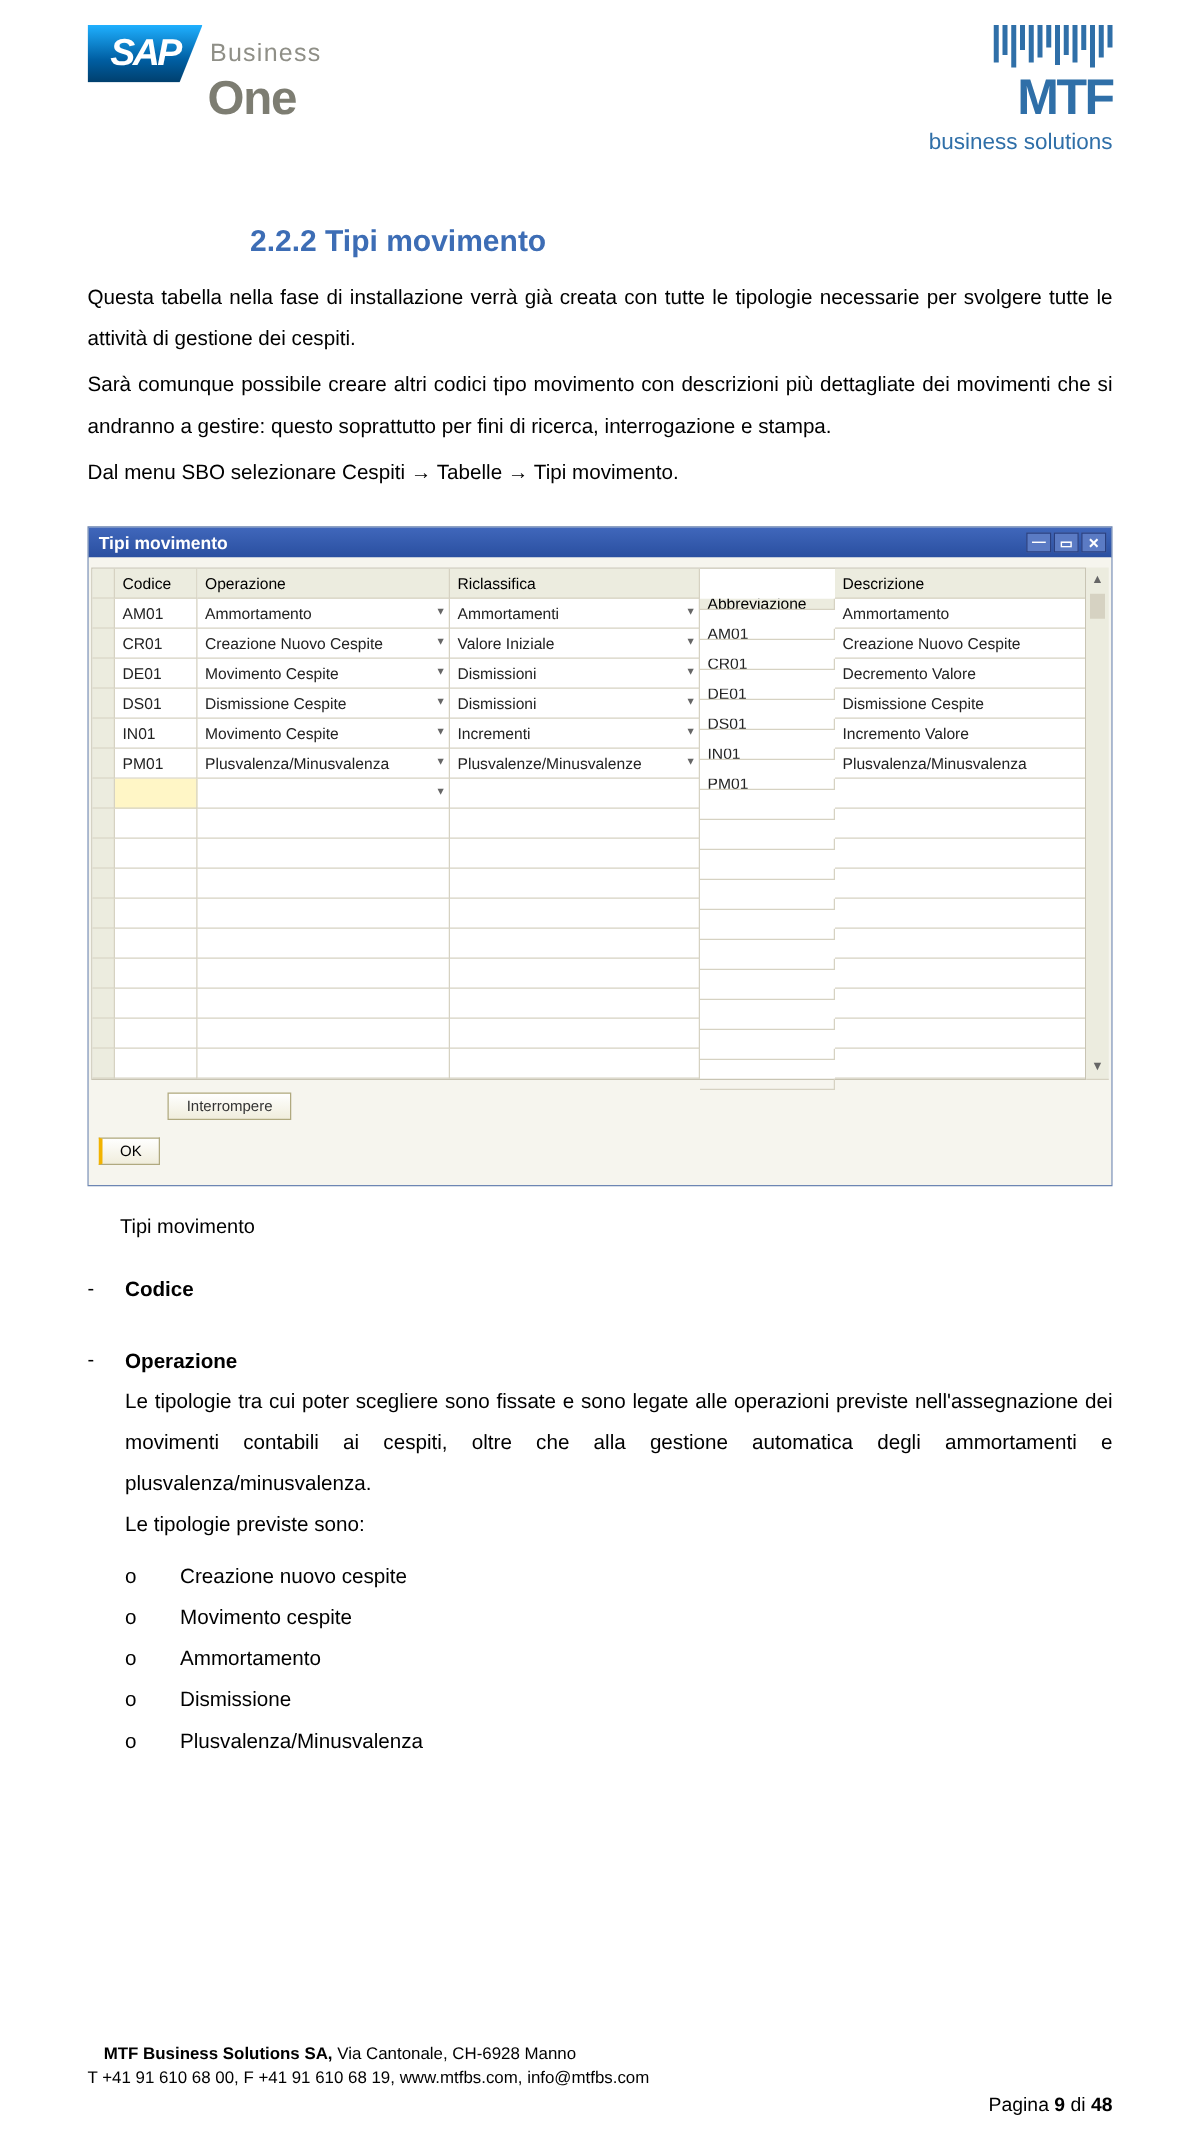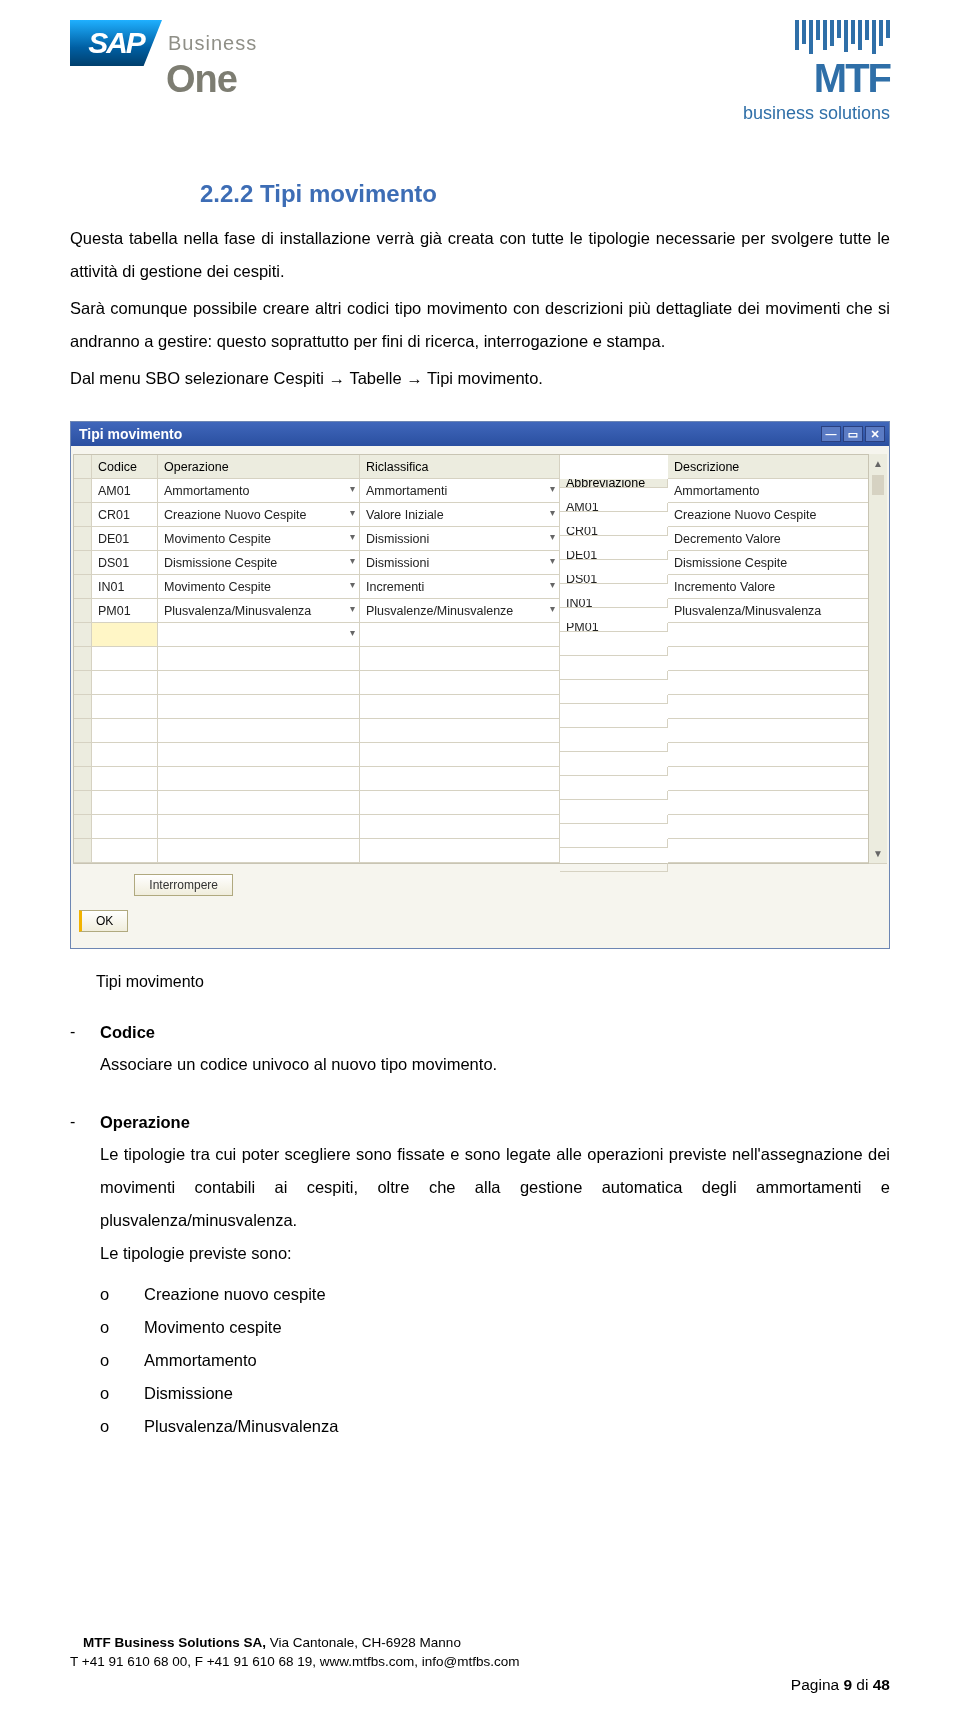--- a/index.html
+++ b/index.html
@@ -316,21 +316,20 @@
   </div>
 </div>
 
 <div class="caption">Tipi movimento</div>
 
 <div class="bullet-block">
   <div class="bullet-item">
     <div class="bullet-dash">-</div>
     <div class="bullet-body">
       <div class="bullet-title">Codice</div>
-      <div class="bullet-text">Associare un codice univoco al nuovo tipo movimento.</div>
     </div>
   </div>
 </div>
 
 <div class="bullet-block">
   <div class="bullet-item">
     <div class="bullet-dash">-</div>
     <div class="bullet-body">
       <div class="bullet-title">Operazione</div>
       <div class="bullet-text">Le tipologie tra cui poter scegliere sono fissate e sono legate alle operazioni previste nell'assegnazione dei movimenti contabili ai cespiti, oltre che alla gestione automatica degli ammortamenti e plusvalenza/minusvalenza.</div>

